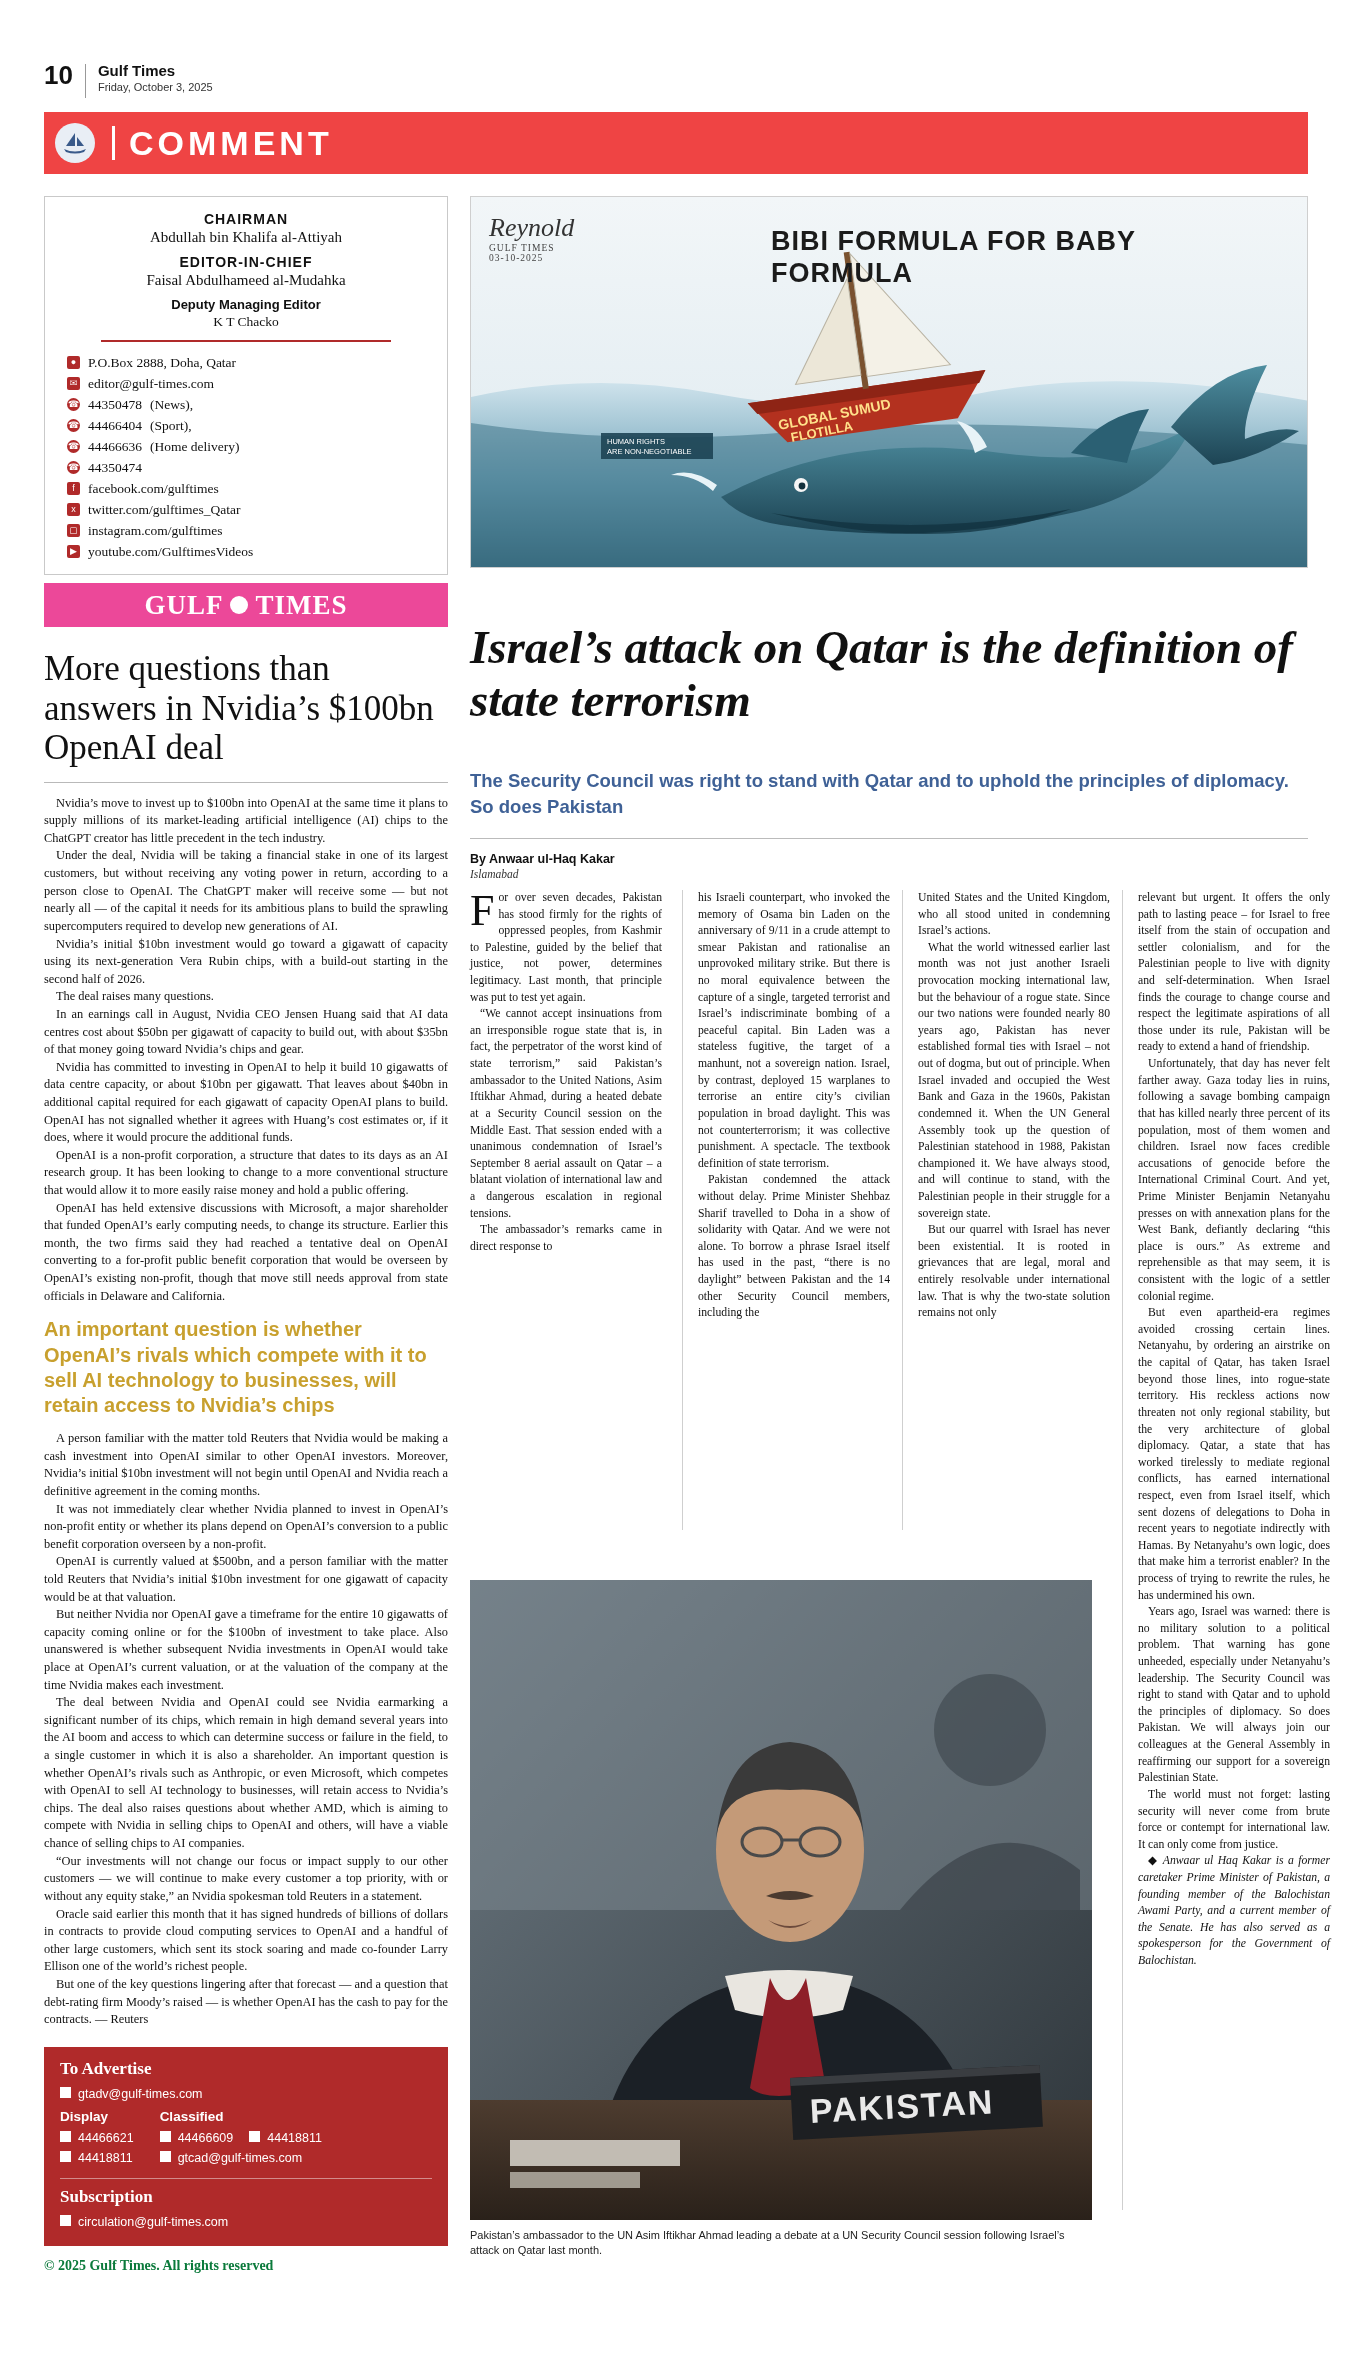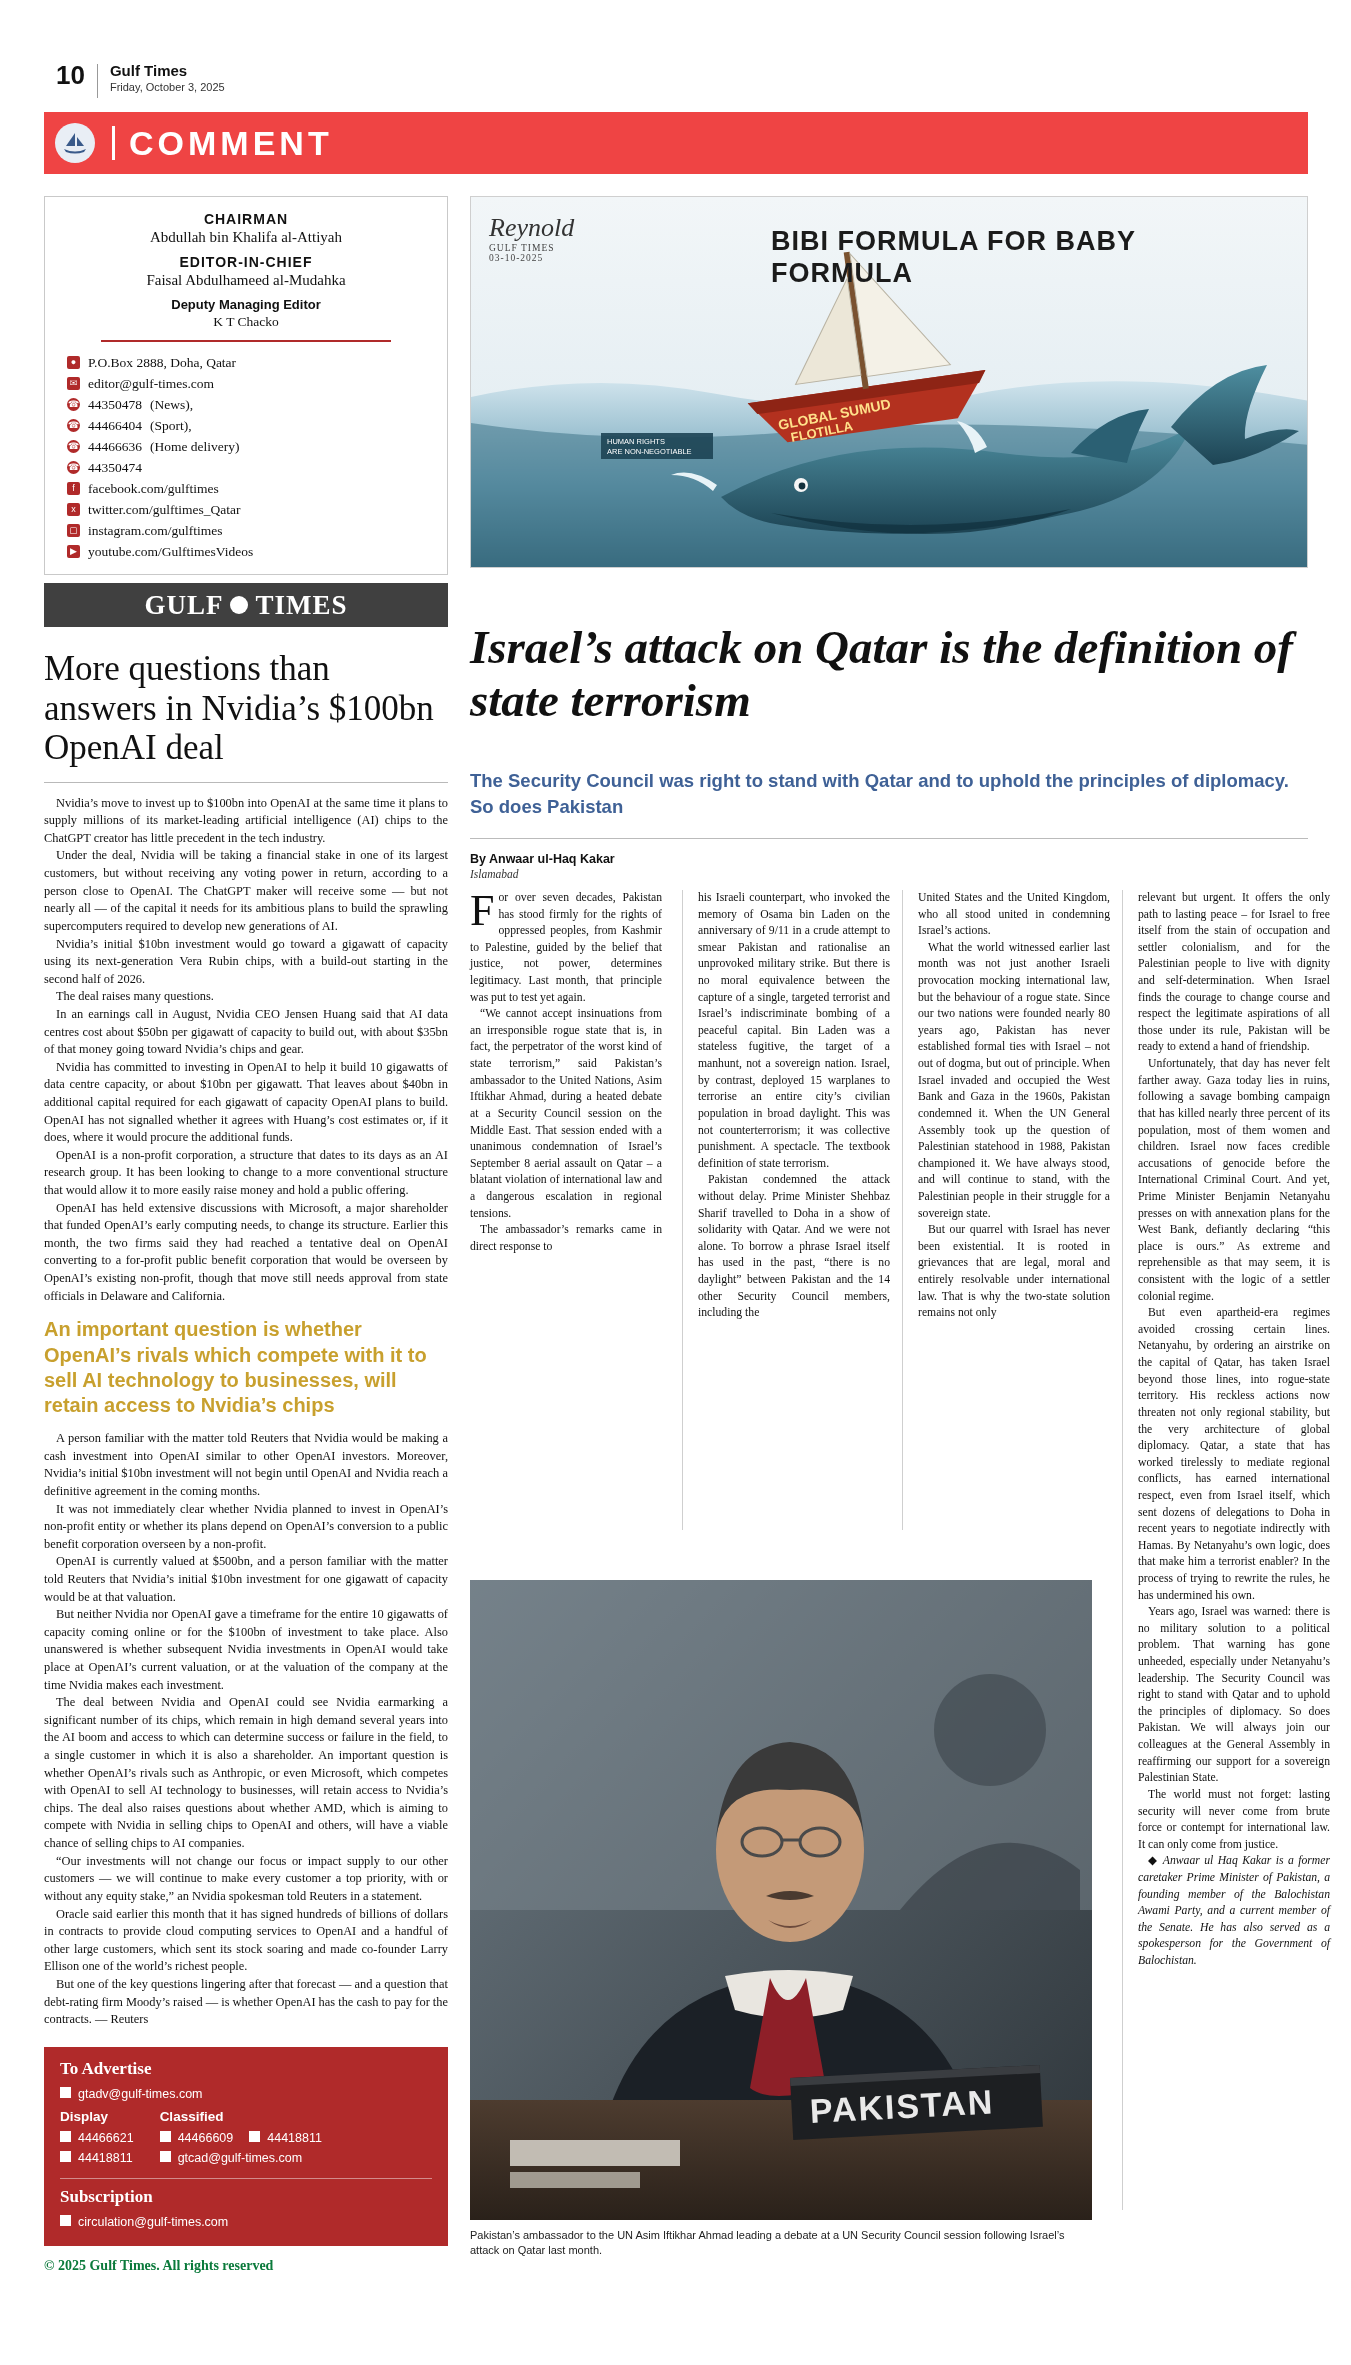--- a/index.html
+++ b/index.html
@@ -11,21 +11,21 @@
     color:#111;
     position:relative;
   }
   .page { position:absolute; inset:0; }
 
   
   .masthead {
     position:absolute; left:44px; top:62px; width:1264px; height:42px;
     display:flex; align-items:flex-start; gap:12px;
   }
-  .pagenum { font-family:"Liberation Sans", sans-serif; font-weight:bold; font-size:26px; line-height:26px; color:#111;margin-left:12px; }
+  .pagenum { font-family:"Liberation Sans", sans-serif; font-weight:bold; font-size:26px; line-height:26px; color:#111; }
   .mast-rule { width:1px; background:#999; height:34px; margin-top:2px; }
   .mast-txt { line-height:1.15; }
   .mast-title { font-family:"Liberation Sans", sans-serif; font-weight:bold; font-size:15px; color:#111; }
   .mast-date { font-family:"Liberation Sans", sans-serif; font-size:11px; color:#333; margin-top:2px; }
 
   
   .sectionbar {
     position:absolute; left:44px; top:112px; width:1264px; height:62px;
     background:#ef4444;
     display:flex; align-items:center;
@@ -63,21 +63,21 @@
   }
   .cicon {
     width:13px; height:13px; flex:0 0 13px; border-radius:2px;
     background:#b02a2a; color:#fff; font-size:9px; line-height:13px; text-align:center;
     font-family:"Liberation Sans", sans-serif;
   }
   .cicon.round { border-radius:50%; }
   .phone-note { color:#111; }
 
   .gulftimes-logo {
-    margin-top:8px; background:#404040; color:#fff; height:44px;
+    margin-top:8px; background:#ec4899; color:#fff; height:44px;
     display:flex; align-items:center; justify-content:center; gap:7px;
     font-family:"Liberation Serif", serif; font-weight:bold; font-size:27px; letter-spacing:1px;
   }
   .gt-dot { width:18px; height:18px; border-radius:50%; background:#fff; display:inline-block; }
 
   
   .left-headline {
     font-family:"Liberation Serif", serif;
     font-size:35px; line-height:1.13; font-weight:normal; color:#111;
     margin:22px 0 14px;

